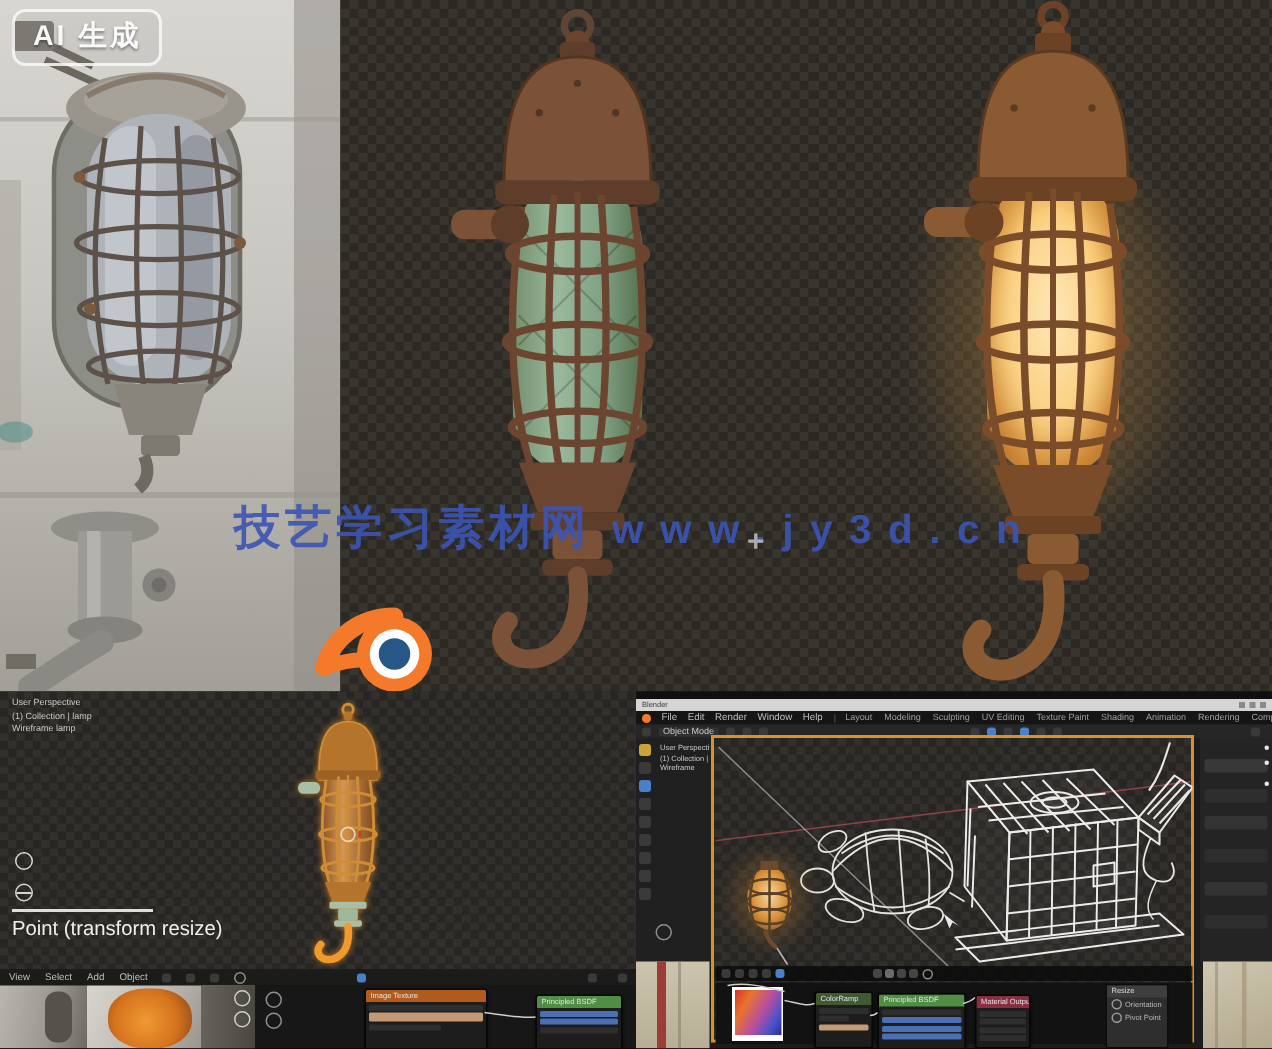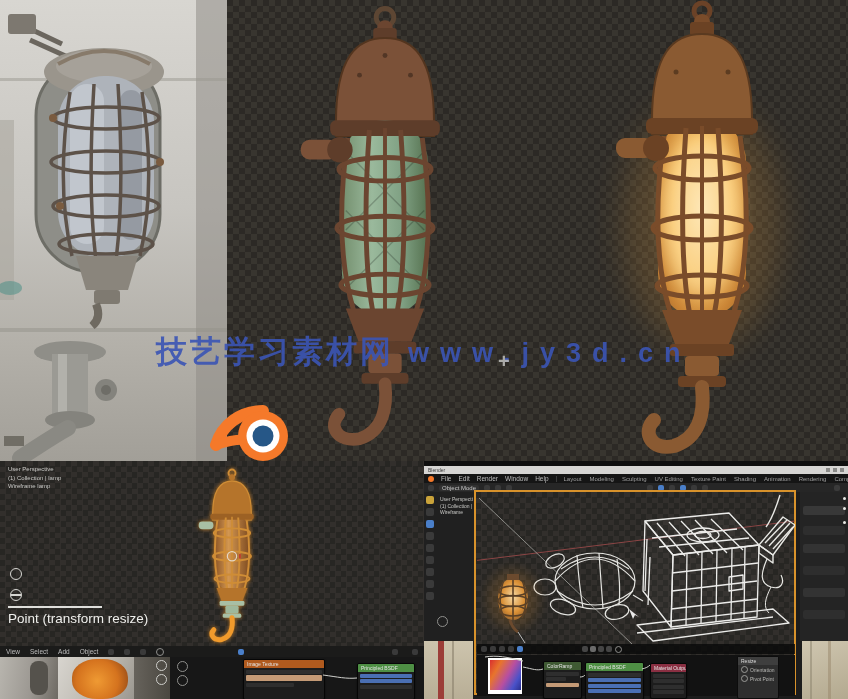--- a/index.html
+++ b/index.html
@@ -173,20 +173,21 @@
       <rect x="14" y="138" width="38" height="20" rx="9" fill="#8a5a32"></rect>
       <circle cx="54" cy="148" r="13" fill="#6b4224"></circle>
       <path d="M60,310 L140,310 L127,344 L73,344 Z" fill="#7a4c2a"></path>
       <rect x="68" y="344" width="64" height="12" rx="3" fill="#6b4224"></rect>
       <rect x="83" y="356" width="34" height="20" rx="4" fill="#8a5a32"></rect>
       <rect x="76" y="376" width="48" height="11" rx="4" fill="#6b4224"></rect>
       <path d="M100,387 C103,414 97,438 72,446 C49,451 40,432 52,420" stroke="#8a5a32" stroke-width="14" fill="none" stroke-linecap="round"></path>
     </svg>
   </div>
 
+  <div class="abs" id="badge">AI 生成</div>
   <div class="abs" id="watermark">
     <span class="cjk">技艺学习素材网</span><span class="latin">www.jy3d.cn</span>
   </div>
   <div class="abs" id="plus-cursor">+</div>
   <svg class="abs" style="left:210px;top:394px;" width="84" height="72" viewBox="0 0 84 72">
     <path d="M6,51 C12,31 30,17 53,17" stroke="#f5792a" stroke-width="12" fill="none" stroke-linecap="round"></path>
     <path d="M6,51 C18,47 28,45 36,46" stroke="#f5792a" stroke-width="10" fill="none" stroke-linecap="round"></path>
     <circle cx="53" cy="42" r="25" fill="#f5792a"></circle>
     <circle cx="53" cy="42" r="16.5" fill="#ffffff"></circle>
     <circle cx="53" cy="42" r="10.5" fill="#265787"></circle>

